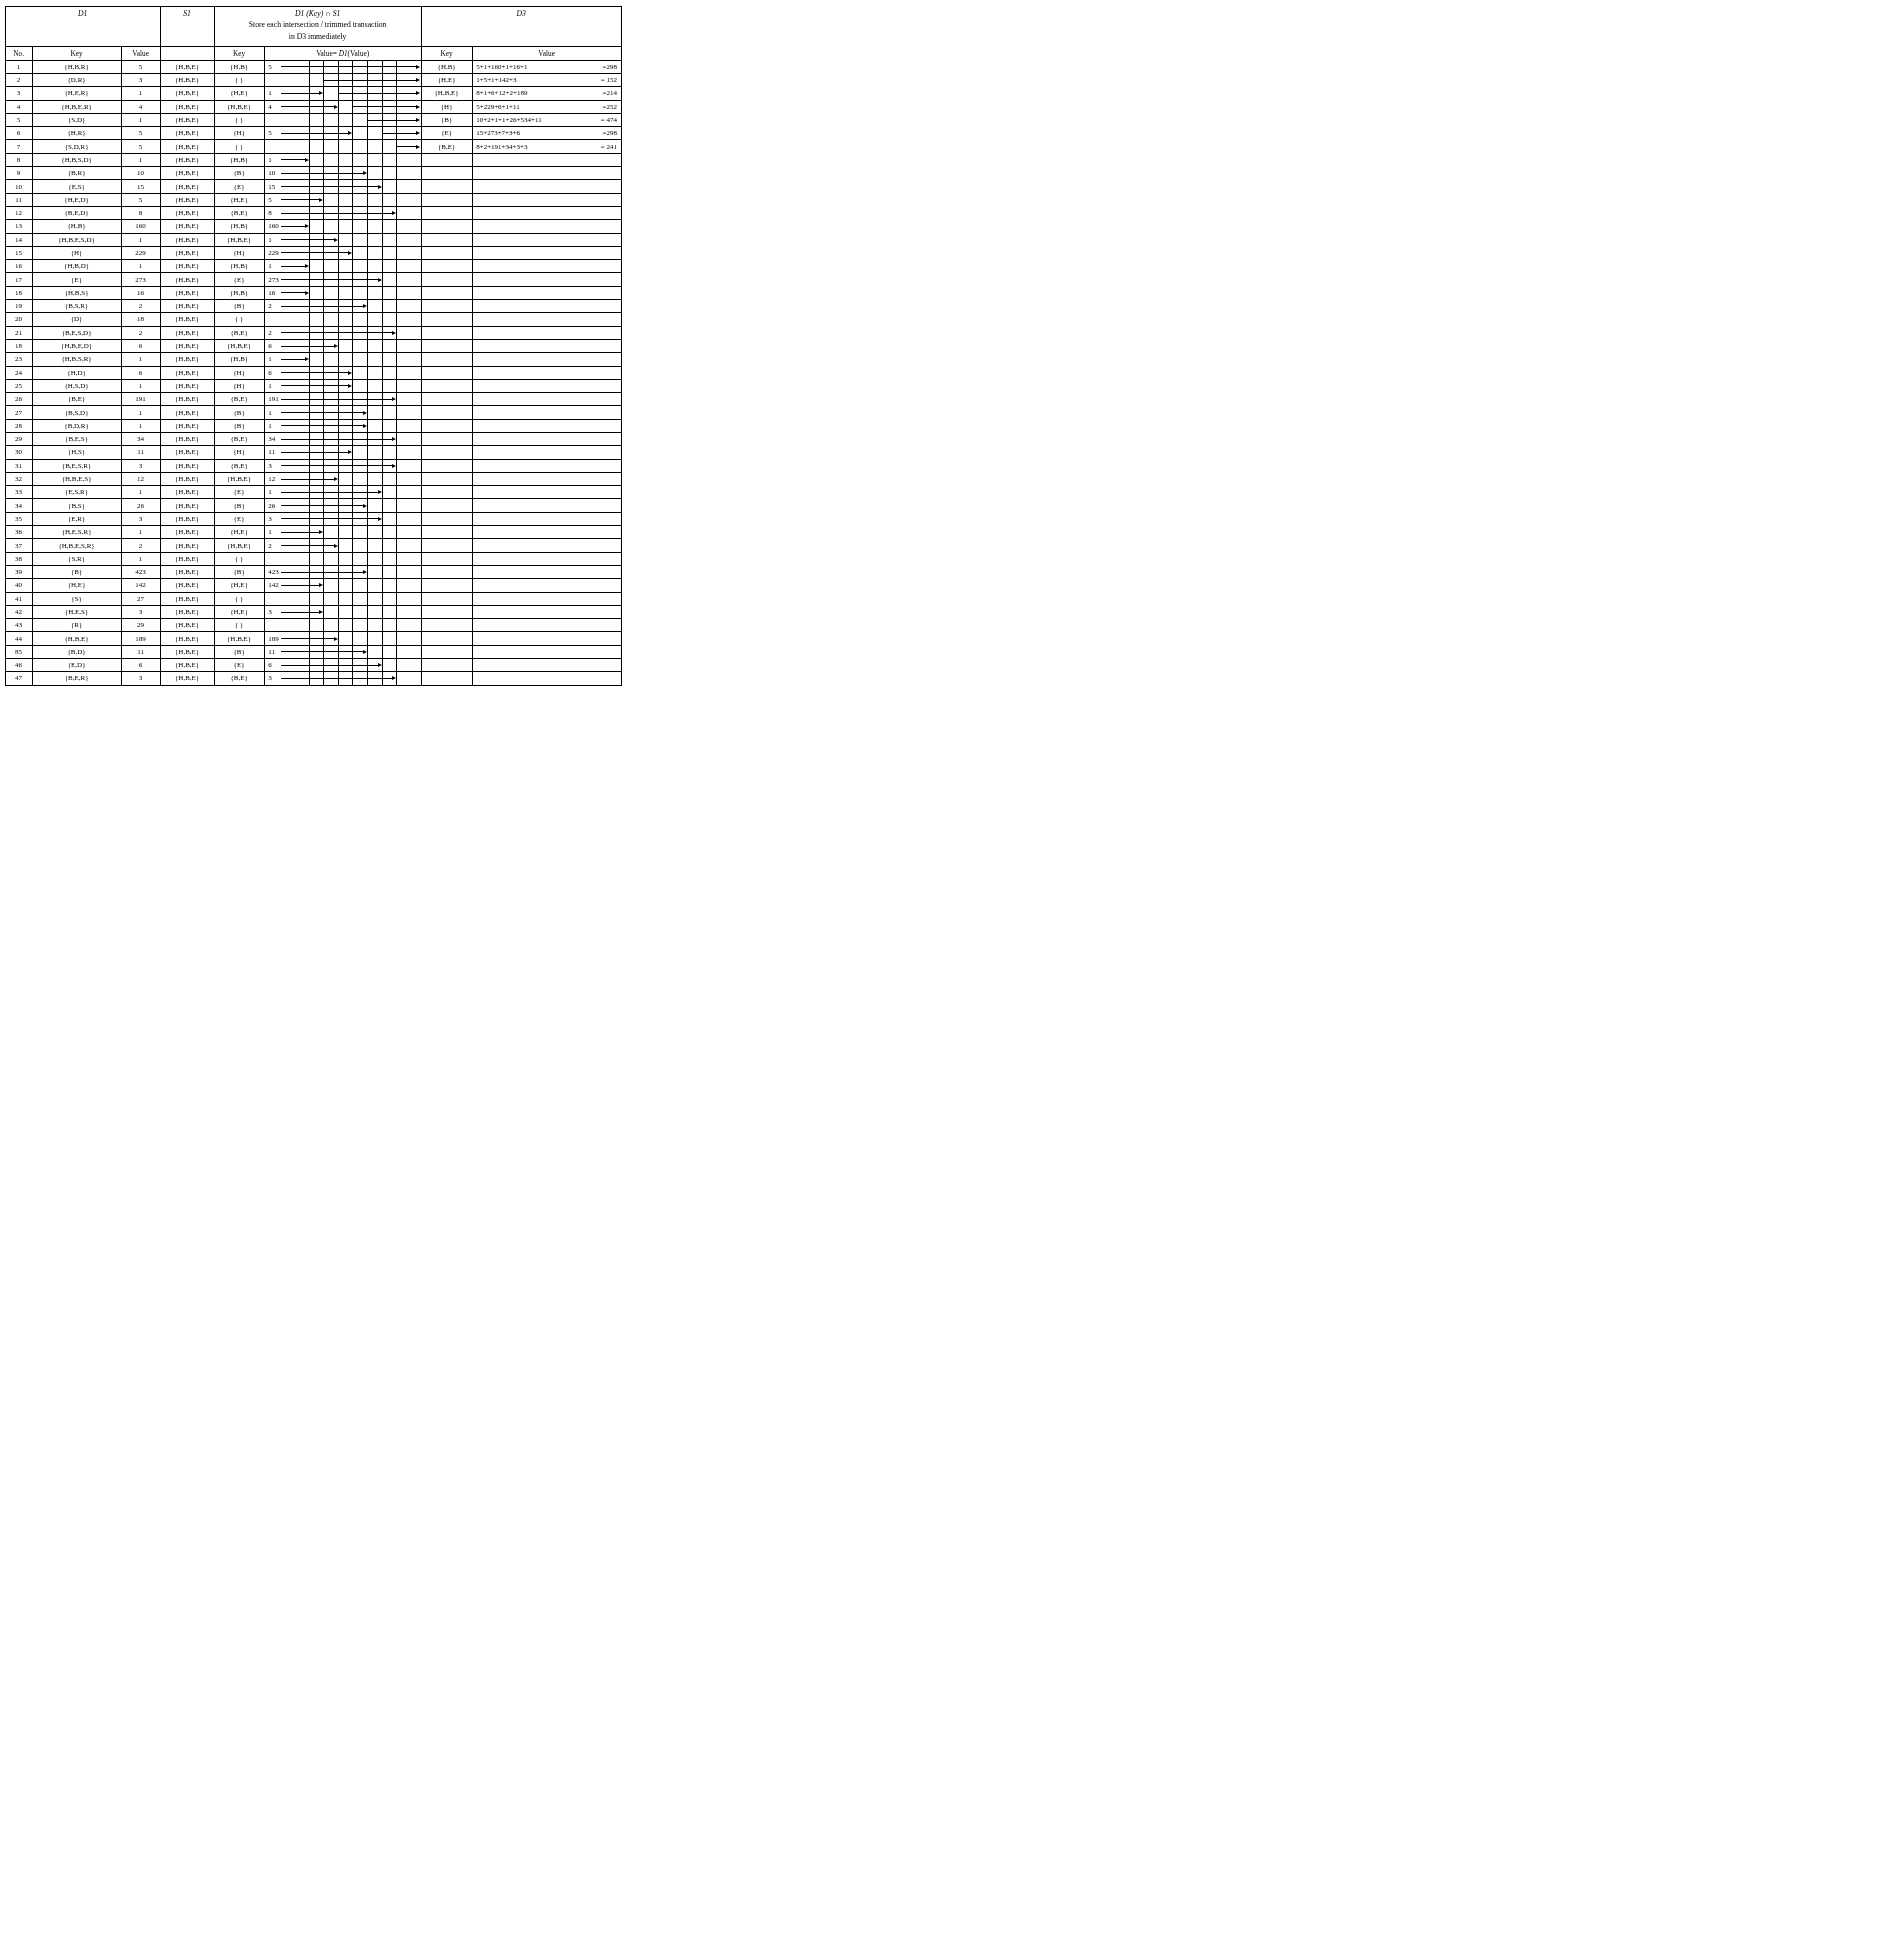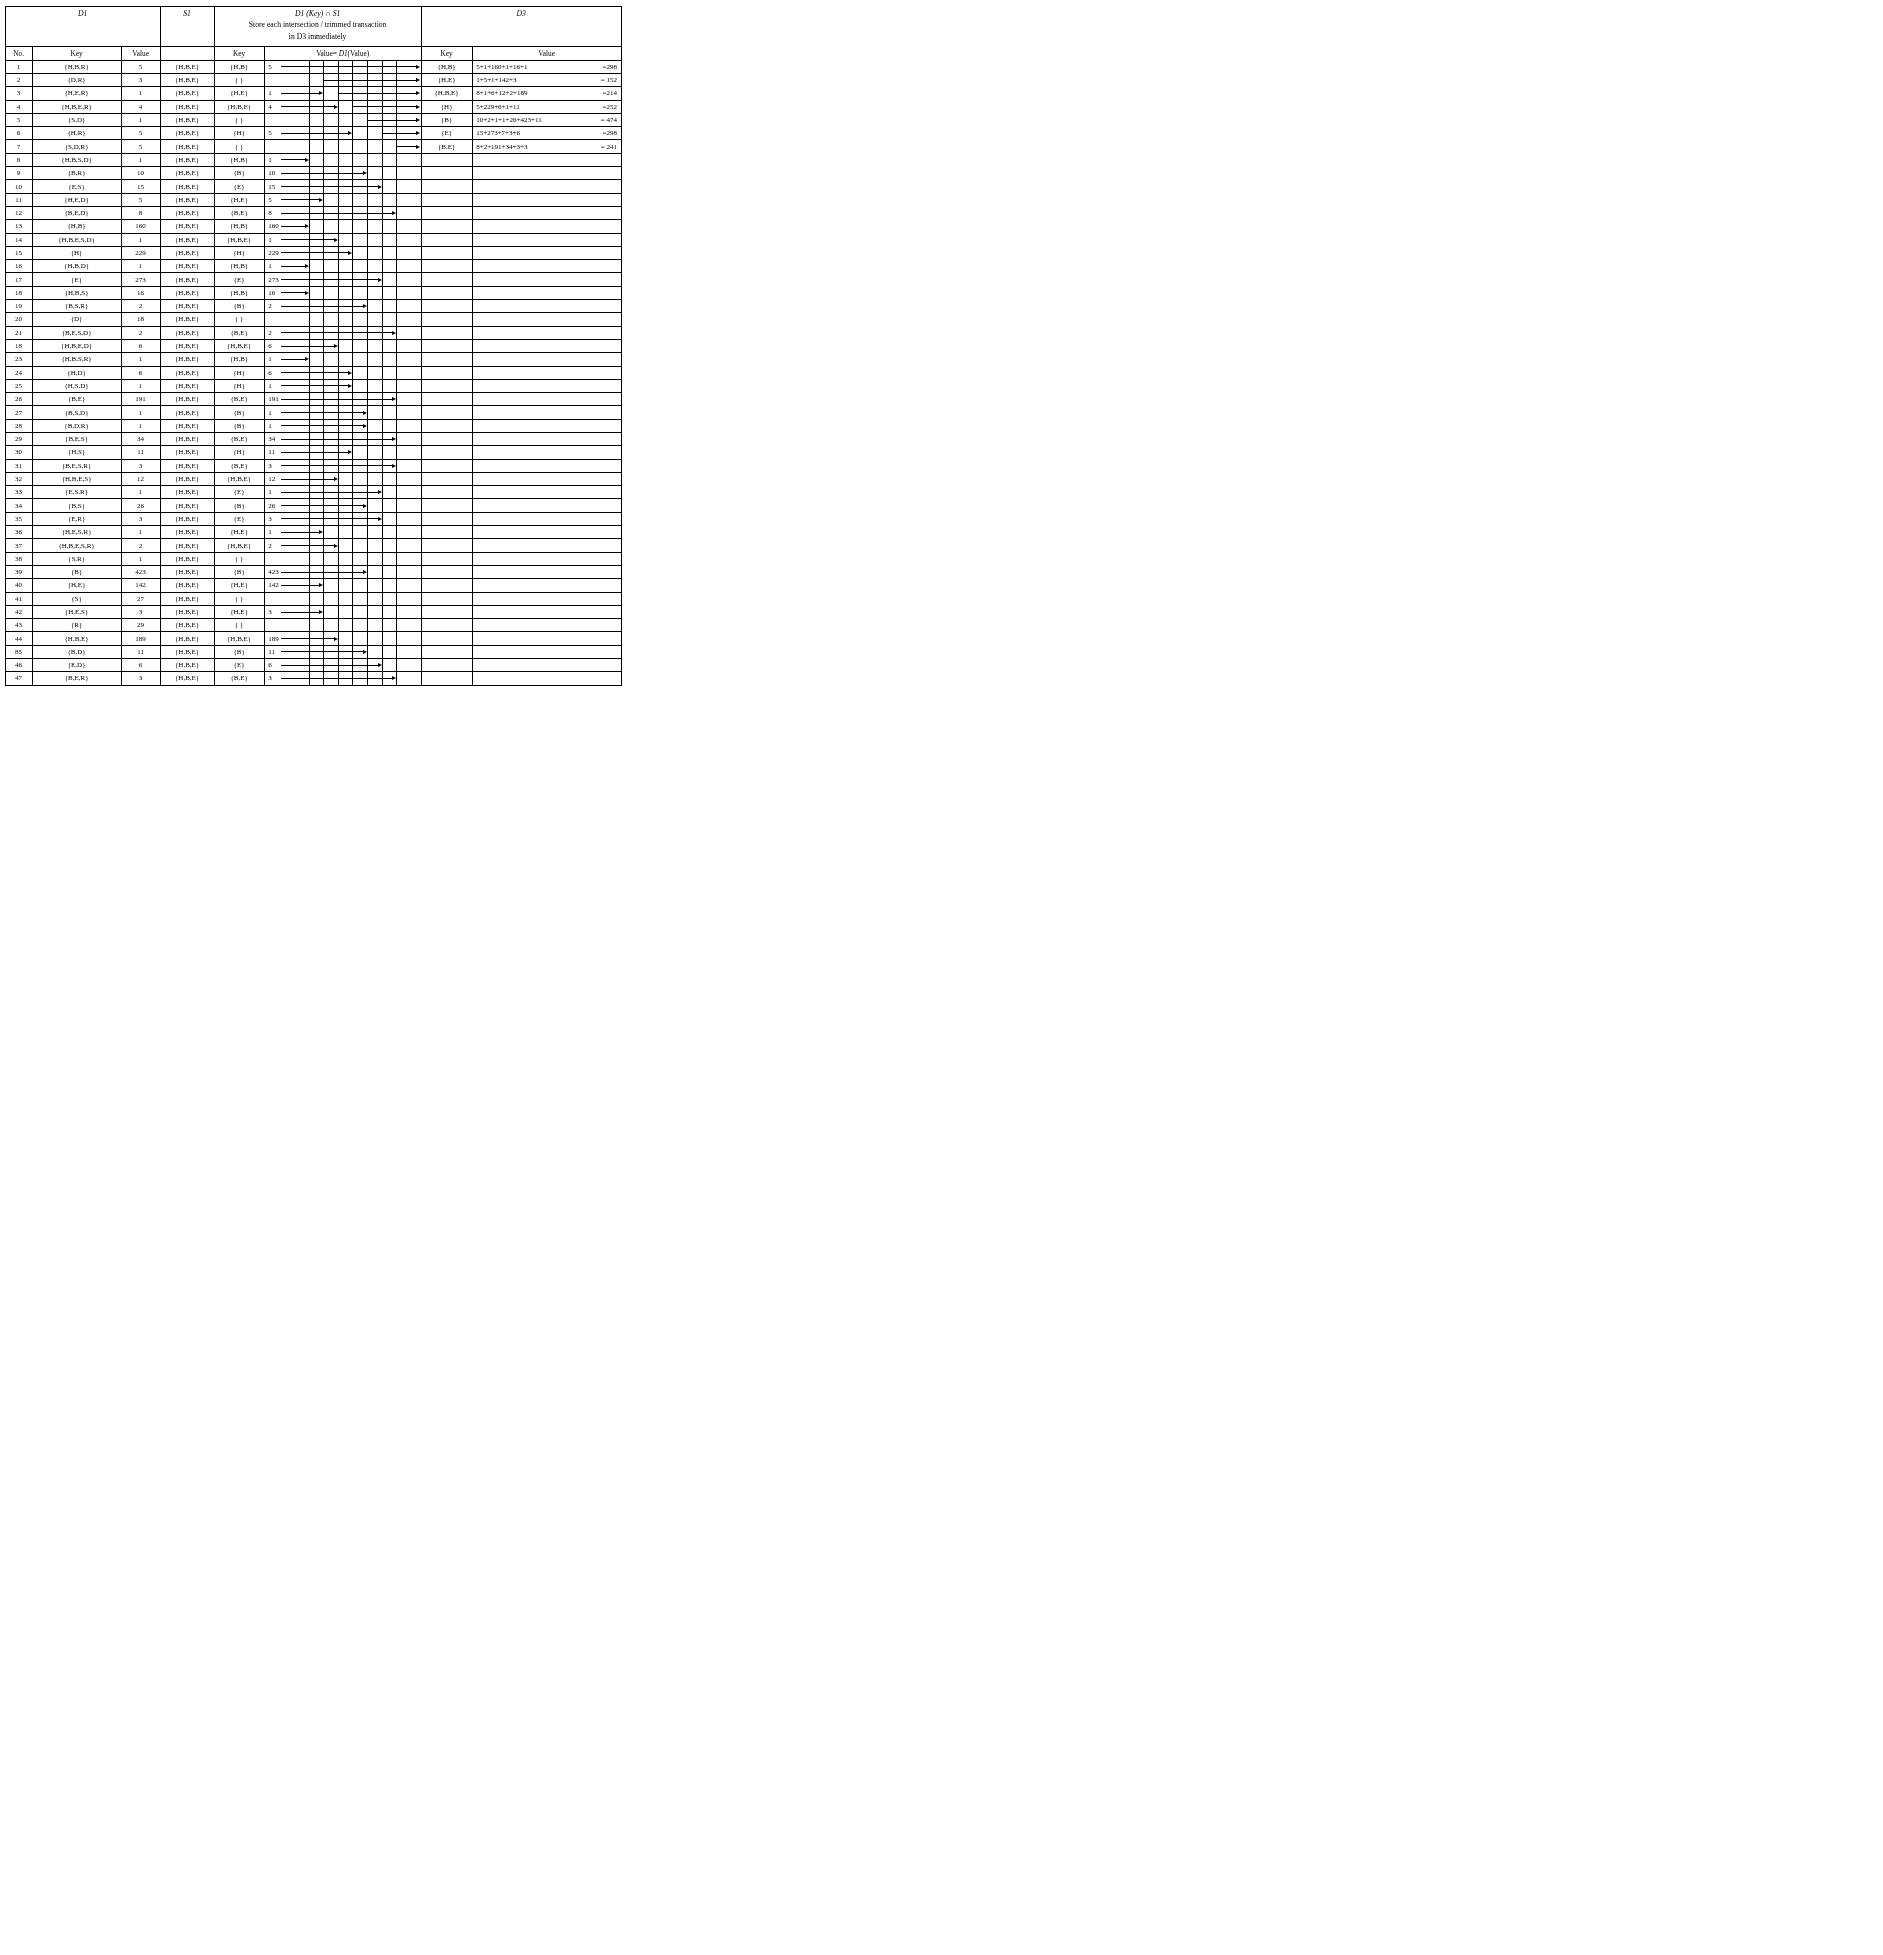--- a/index.html
+++ b/index.html
@@ -191,21 +191,21 @@
               <div class="lane" style="left: 102px;"></div>
               <div class="lane" style="left: 117px;"></div>
               <div class="lane" style="left: 131px;"></div>
               <div class="aline" style="left: 102px; width: 50px;"></div>
               <div class="ahead" style="left: 151px;"></div>
             </div>
           </td>
           <td class="c">{B}</td>
           <td class="d3v">
             <div class="fw">
-              <span>10+2+1+1+26+423+11</span>
+              <span>10+2+1+1+26+534+11</span>
               <span>= 474</span>
             </div>
           </td>
         </tr>
         <tr>
           <td class="c">6</td>
           <td class="c">{H,R}</td>
           <td class="c">5</td>
           <td class="c">{H,B,E}</td>
           <td class="c">{H}</td>

